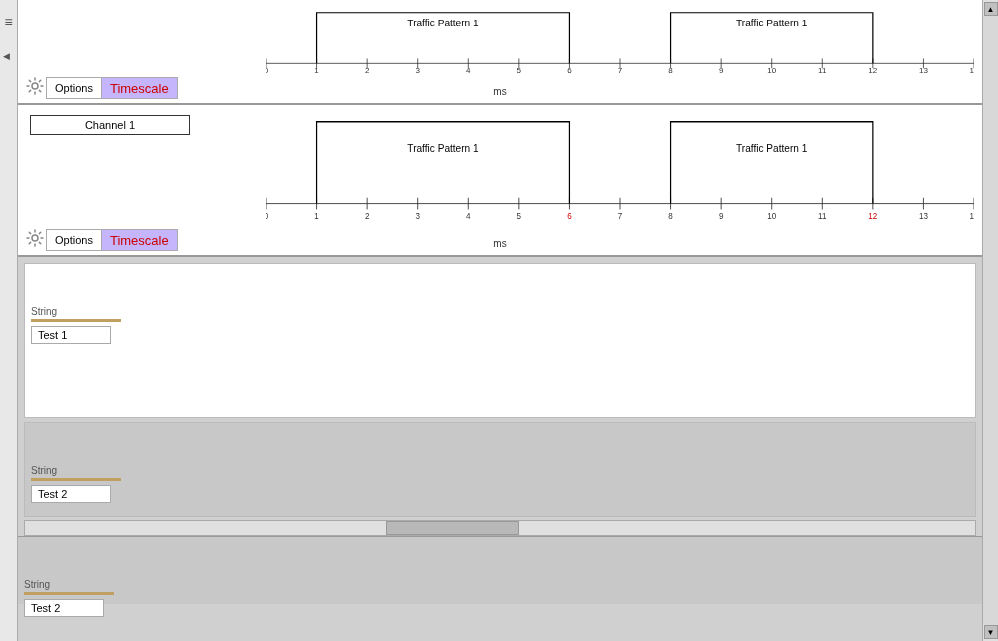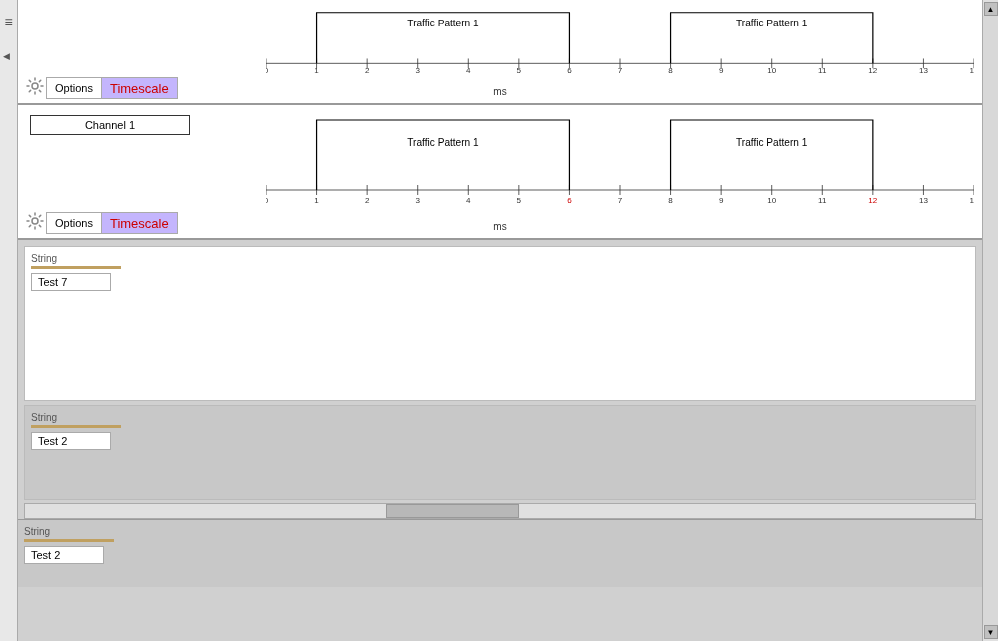--- a/index.html
+++ b/index.html
@@ -51,20 +51,21 @@
       top: 0;
       left: 0;
       width: 100%;
       height: 100%;
     }
 
     .string-label {
       font-size: 10px;
       color: #555;
       margin-bottom: 2px;
+      margin-top: 36px;
     }
 
     .string-value-box {
       border: 1px solid #aaa;
       background: white;
       padding: 2px 6px;
       font-size: 11px;
       display: inline-block;
       min-width: 80px;
     }
@@ -107,21 +108,21 @@
       border-bottom: 2px solid #999;
       position: relative;
       height: 105px;
       flex-shrink: 0;
     }
 
     .channel-section {
       background: white;
       border-bottom: 2px solid #999;
       position: relative;
-      height: 135px;
+      height: 152px;
       flex-shrink: 0;
     }
 
     .panels-area {
       flex: 1;
       overflow: hidden;
       display: flex;
       flex-direction: column;
       background: #d0d0d0;
       padding: 0;
@@ -347,21 +348,21 @@
         <button class="btn-options">Options</button>
         <button class="btn-timescale">Timescale</button>
       </div>
     </div>
 
     <div class="panels-area">
 
       <div class="string-section">
         <div class="string-label">String</div>
         <div style="width:90px; height:3px; background:#c0a060; margin-bottom:4px;"></div>
-        <div class="string-value-box">Test 7</div>
+        <div class="string-value-box">Test 1</div>
       </div>
 
       <div class="string-section-gray">
         <div class="string-label">String</div>
         <div style="width:90px; height:3px; background:#c0a060; margin-bottom:4px;"></div>
         <div class="string-value-box">Test 2</div>
       </div>
 
       <div class="scrollbar-row">
         <div class="scrollbar-inner">

